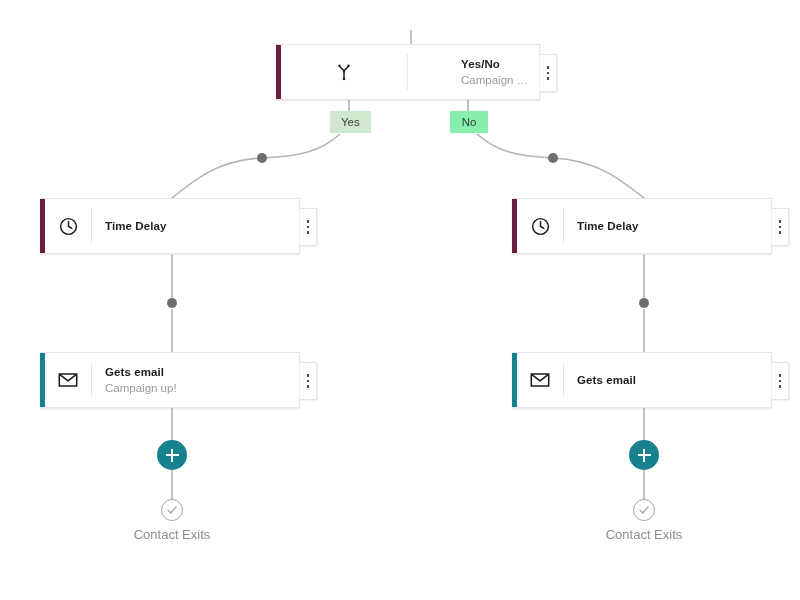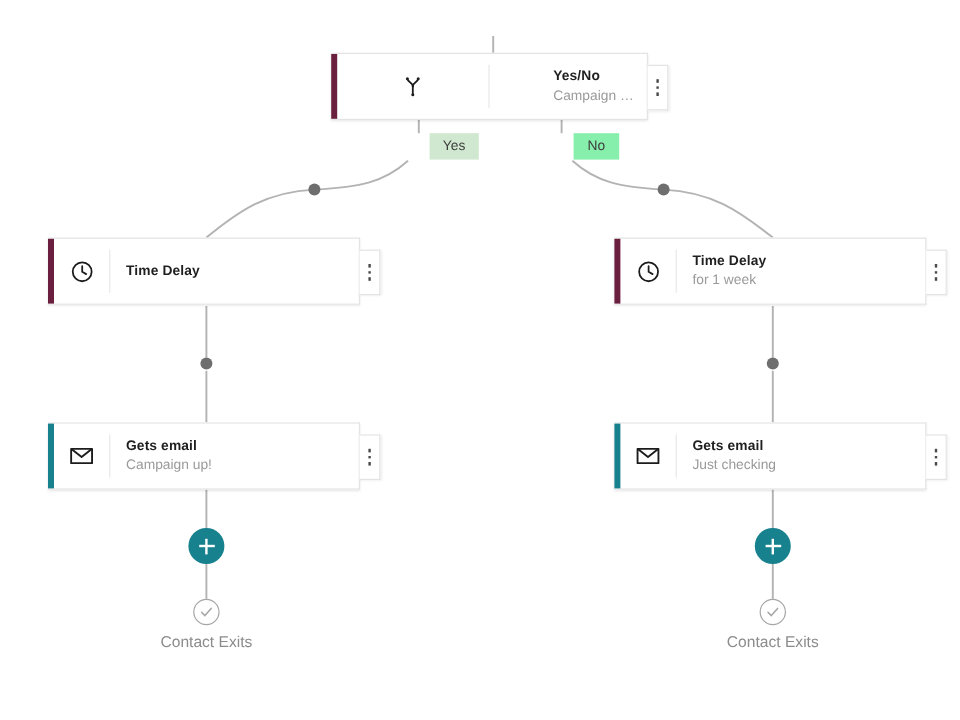--- a/index.html
+++ b/index.html
@@ -112,21 +112,20 @@
     position: absolute;
     box-sizing: border-box;
     height: 22px;
     min-width: 38px;
     padding: 0 11px;
     display: flex;
     align-items: center;
     justify-content: center;
     font-size: 11.5px;
     color: #3d3d3d;
-    margin-left: 28px;
   }
 
   
   .add-btn {
     position: absolute;
     width: 30px;
     height: 30px;
     border-radius: 50%;
     background: #17818e;
     display: flex;
@@ -252,21 +251,20 @@
     <div class="accent" style="background:#6b1f3e;"></div>
     <div class="icon-cell">
       <svg width="21" height="21" viewBox="0 0 24 24" fill="none" stroke="#1c1c1c" stroke-width="1.7" stroke-linecap="round">
         <circle cx="12" cy="12" r="9"></circle>
         <path d="M12 6.7 L12 12 L15.8 14.2"></path>
       </svg>
     </div>
     <div class="divider"></div>
     <div class="text-cell">
       <div class="node-title">Time Delay</div>
-      <div class="node-sub">for 1 week</div>
     </div>
     <div class="kebab">
       <span></span>
         <span></span>
         <span></span>
     </div>
   </div>
 
   <div class="card" style="left:40px; top:352px; width:260px;">
     <div class="accent" style="background:#17818e;"></div>
@@ -292,21 +290,20 @@
     <div class="accent" style="background:#17818e;"></div>
     <div class="icon-cell">
       <svg width="22" height="22" viewBox="0 0 24 24" fill="none" stroke="#1c1c1c" stroke-width="1.7" stroke-linejoin="round">
         <rect x="2.5" y="5.5" width="19" height="13"></rect>
         <path d="M2.5 5.5 L12 13 L21.5 5.5"></path>
       </svg>
     </div>
     <div class="divider"></div>
     <div class="text-cell">
       <div class="node-title">Gets email</div>
-      <div class="node-sub">Just checking</div>
     </div>
     <div class="kebab">
       <span></span>
         <span></span>
         <span></span>
     </div>
   </div>
 
   <div class="add-btn" style="left:157px; top:440px;"></div>
   <div class="add-btn" style="left:629px; top:440px;"></div>

